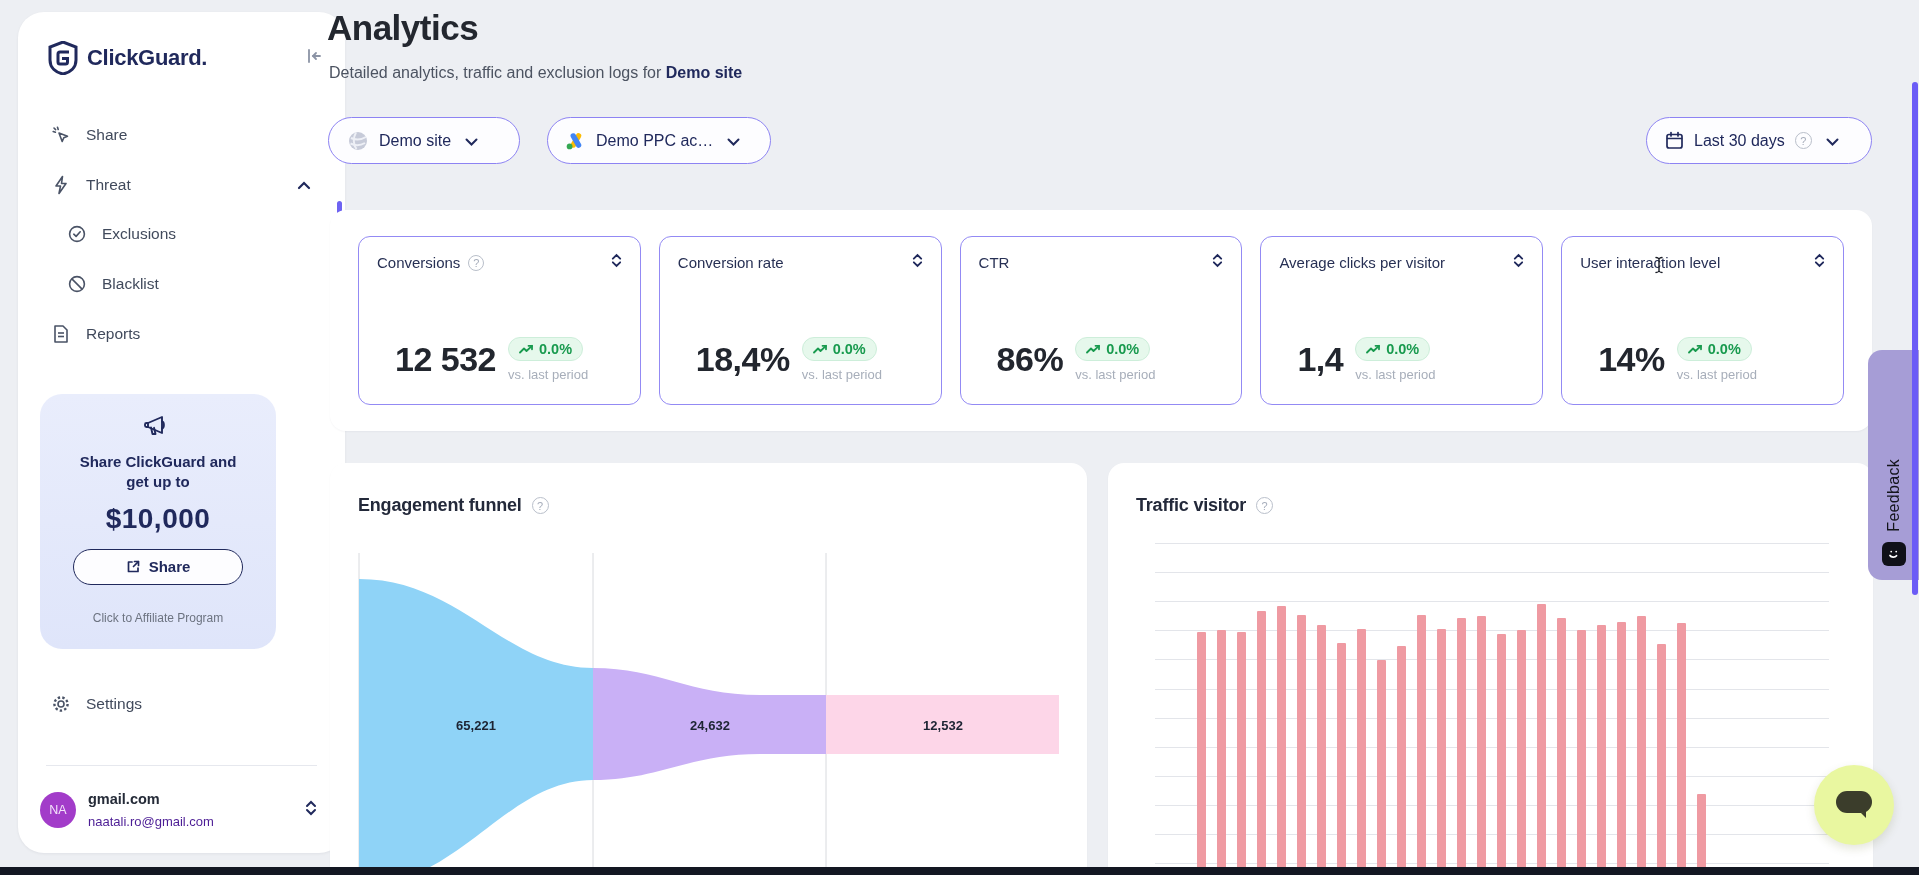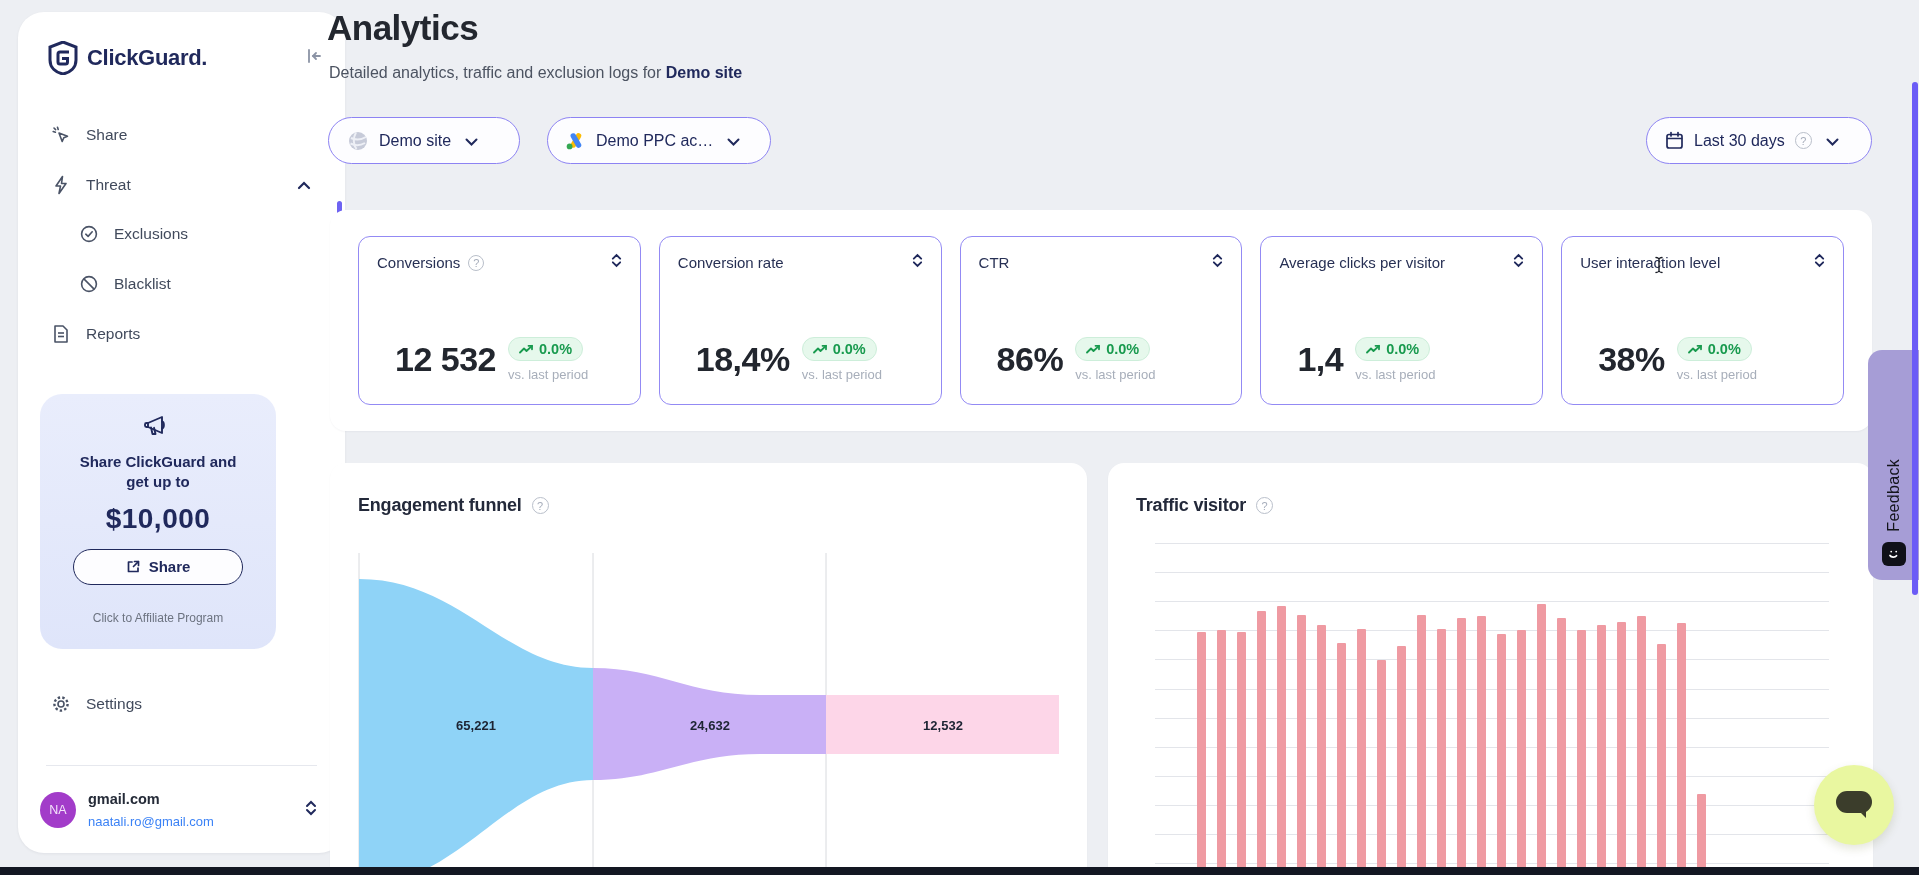--- a/index.html
+++ b/index.html
@@ -13,21 +13,21 @@
   .logo-row { position:absolute; left:30px; top:28px; right:22px; height:36px; display:flex; align-items:center; }
   .logo-mark { width:30px; height:34px; }
   .logo-text { margin-left:9px; font-size:22px; font-weight:bold; color:#20295c; letter-spacing:-.3px; }
   .collapse-btn { margin-left:auto; color:#8b93a5; cursor:pointer; }
 
   .nav-item { position:absolute; left:0; width:100%; height:40px; display:flex; align-items:center; cursor:pointer;
               color:#414a5c; font-size:15.5px; }
   .nav-item .ic { display:inline-flex; width:22px; justify-content:center; color:#4a5366; }
   .nav-item .lbl { margin-left:14px; }
   .nav-root { padding-left:32px; }
-  .nav-sub  { padding-left:60px; }
+  .nav-sub  { padding-left:48px; }
   .nav-caret { position:absolute; right:34px; color:#20295c; }
 
   .side-scroll { position:absolute; right:3px; top:189px; width:5px; height:186px; background:#6e63f2; border-radius:3px; }
 
   .promo { position:absolute; left:22px; top:382px; width:236px; height:255px; border-radius:22px;
            background:linear-gradient(180deg,#e9edfc 0%,#dfe5fa 100%); text-align:center; padding:16px 14px; }
   .promo .mega { color:#20295c; margin-top:2px; }
   .promo-line { color:#20295c; font-size:15px; font-weight:bold; line-height:1.35; margin-top:8px; }
   .promo-amount { color:#20295c; font-size:28px; font-weight:bold; margin-top:10px; letter-spacing:.5px; }
   .share-btn { margin:14px auto 0; width:170px; height:36px; border:1.4px solid #20295c; border-radius:19px;
@@ -35,21 +35,21 @@
                color:#20295c; font-size:15px; font-weight:bold; cursor:pointer; }
   .promo-caption { margin-top:26px; color:#6c7380; font-size:12px; }
 
   .divider { position:absolute; left:28px; right:28px; top:753px; height:1px; background:#e6e8ee; }
 
   .user-row { position:absolute; left:14px; right:14px; top:770px; height:56px; display:flex; align-items:center; cursor:pointer; }
   .avatar { width:36px; height:36px; border-radius:50%; background:#a23cc9; color:#f3e3fa; font-size:12.5px;
             display:flex; align-items:center; justify-content:center; margin-left:8px; }
   .user-texts { margin-left:12px; }
   .user-name { font-size:14.5px; font-weight:bold; color:#252b38; }
-  .user-email { font-size:13px; color:#3b82f6; margin-top:7px; }
+  .user-email { font-size:13px; color:#4c1d95; margin-top:7px; }
   .user-sort { margin-left:auto; margin-right:14px; color:#20295c; }
 
   
   .page-title { position:absolute; left:327px; top:8px; font-size:35px; font-weight:bold; color:#23272f; letter-spacing:-.5px; }
   .page-sub { position:absolute; left:329px; top:64px; font-size:16px; color:#4c5361; }
   .page-sub b { color:#20295c; }
 
   
   .pill { position:absolute; top:117px; height:47px; background:#fdfdff; border:1px solid #8d83f3; border-radius:24px;
           display:flex; align-items:center; padding:0 18px; gap:10px; color:#20295c; font-size:16px; cursor:pointer; }
@@ -383,21 +383,21 @@
 
     <div class="kpi-card">
       <div class="kpi-head">
         <span class="kpi-label">User interaction level</span>
         <span class="sort-ic"><svg width="11" height="15" viewBox="0 0 12 16" fill="none" stroke="currentColor" stroke-width="2" stroke-linecap="round">
               <polyline points="2,6 6,2 10,6"></polyline>
               <polyline points="2,10 6,14 10,10"></polyline>
             </svg></span>
       </div>
       <div class="kpi-body">
-        <span class="kpi-value">38%</span>
+        <span class="kpi-value">14%</span>
         <span class="kpi-delta-wrap">
           <span class="delta-pill">
             <svg width="15" height="11" viewBox="0 0 15 11" fill="none" stroke="#189a4e" stroke-width="1.8" stroke-linecap="round" stroke-linejoin="round">
                 <polyline points="1,8.5 5,4.5 7.5,7 13,1.8"></polyline>
                 <polyline points="9.5,1.8 13,1.8 13,5.3"></polyline>
               </svg>
             <span>0.0%</span>
           </span>
           <span class="kpi-period">vs. last period</span>
         </span>

